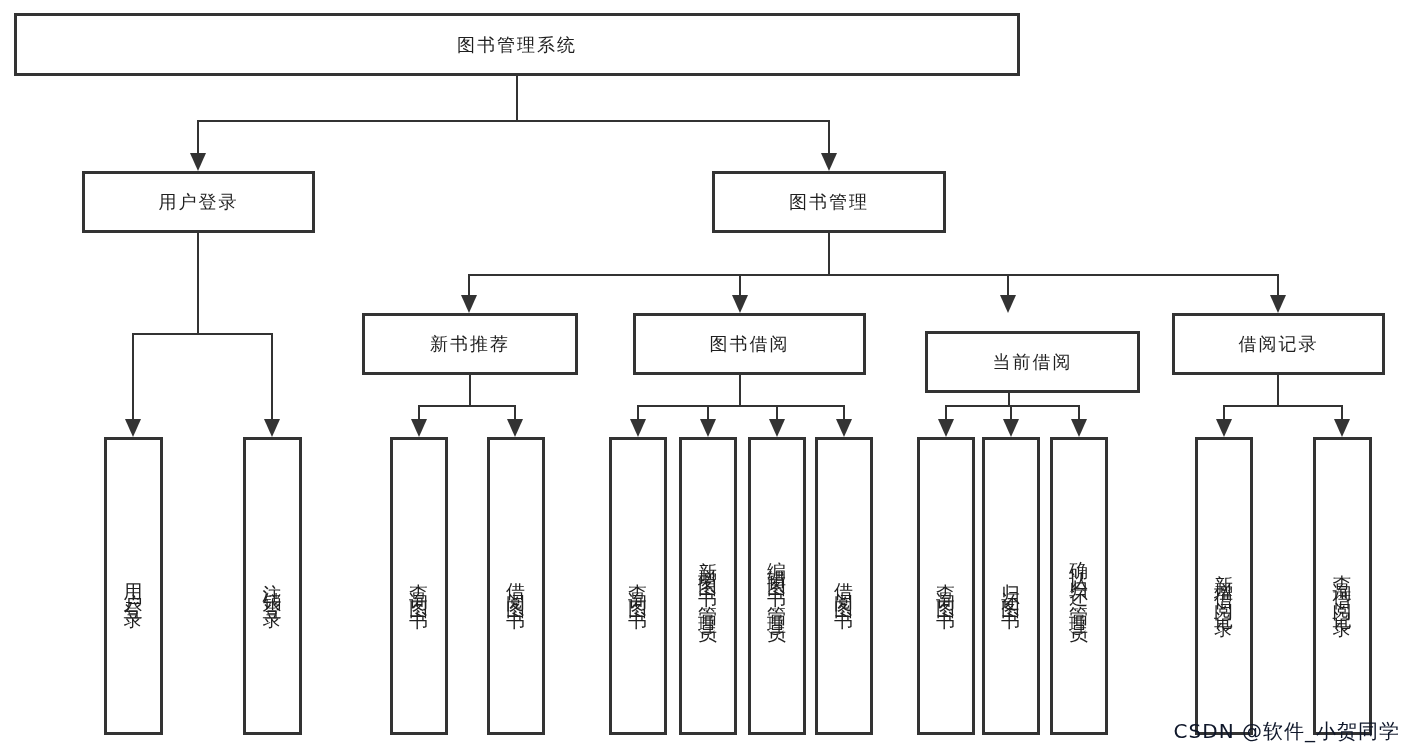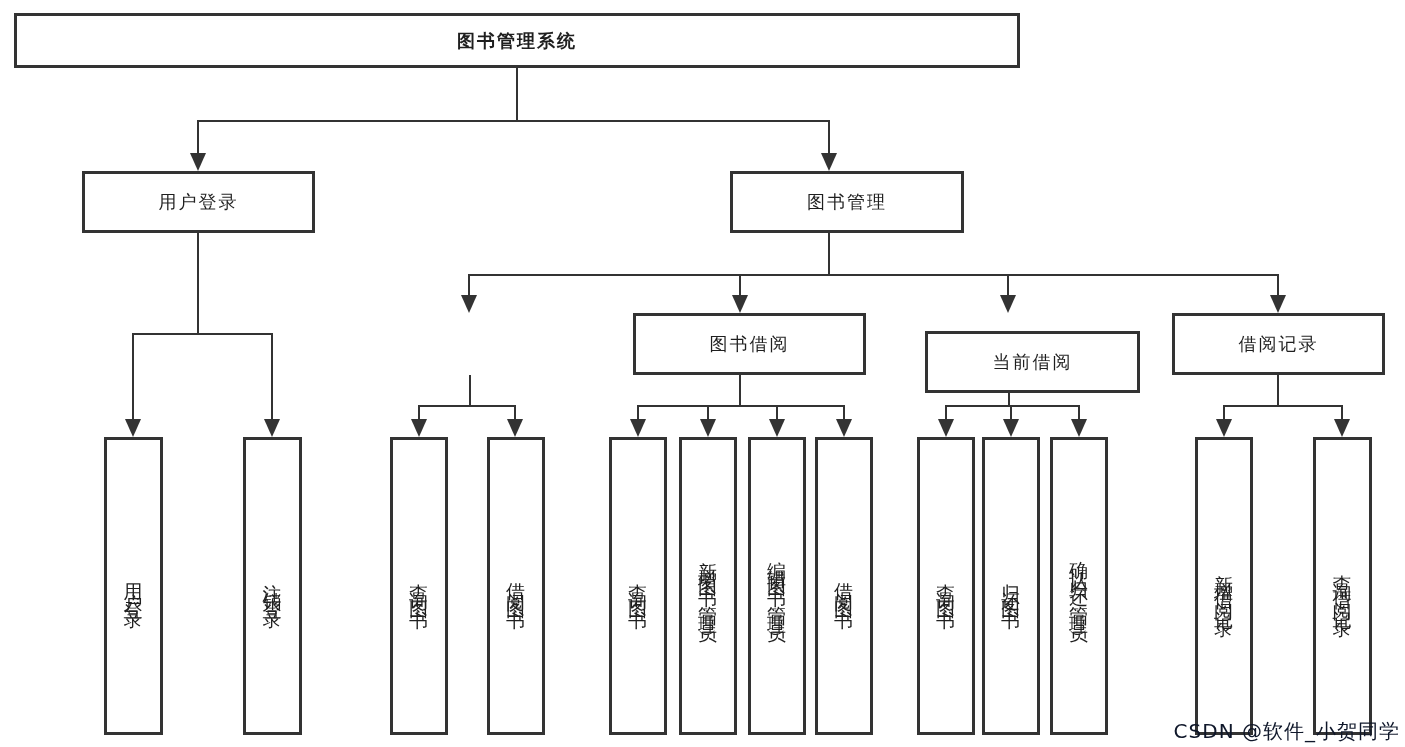--- a/index.html
+++ b/index.html
@@ -88,48 +88,51 @@
     color: #0f172a;
     letter-spacing: 1px;
     z-index: 3;
   }
 </style>
 </head>
 <body>
 
 <div class="stage">
 
-  <div class="hbox" style="left:14px; top:13px; width:1006px; height:55px;font-weight:bold;">
+  <div class="hbox" style="left:14px; top:13px; width:1006px; height:63px;">
     <span>图书管理系统</span>
   </div>
 
   <div class="vline" style="left:516px; top:68px; height:53px;"></div>
   <div class="hline" style="left:198px; top:120px; width:632px;"></div>
   <div class="arrow" style="left:197px; top:120px; height:33px;"></div>
   <div class="arrow" style="left:828px; top:120px; height:33px;"></div>
 
   <div class="hbox" style="left:82px; top:171px; width:233px; height:62px;">
     <span>用户登录</span>
   </div>
-  <div class="hbox" style="left:712px; top:171px; width:234px; height:62px;margin-left:18px;">
+  <div class="hbox" style="left:712px; top:171px; width:234px; height:62px;">
     <span>图书管理</span>
   </div>
 
   <div class="vline" style="left:197px; top:233px; height:100px;"></div>
   <div class="hline" style="left:132px; top:333px; width:141px;"></div>
   <div class="arrow" style="left:132px; top:333px; height:86px;"></div>
   <div class="arrow" style="left:271px; top:333px; height:86px;"></div>
 
   <div class="vline" style="left:828px; top:233px; height:41px;"></div>
   <div class="hline" style="left:468px; top:274px; width:811px;"></div>
   <div class="arrow" style="left:468px; top:274px; height:21px;"></div>
   <div class="arrow" style="left:739px; top:274px; height:21px;"></div>
   <div class="arrow" style="left:1007px; top:274px; height:21px;"></div>
   <div class="arrow" style="left:1277px; top:274px; height:21px;"></div>
 
+  <div class="hbox" style="left:362px; top:313px; width:216px; height:62px;">
+    <span>新书推荐</span>
+  </div>
   <div class="hbox" style="left:633px; top:313px; width:233px; height:62px;">
     <span>图书借阅</span>
   </div>
   <div class="hbox" style="left:902px; top:331px; width:215px; height:62px;margin-left:23px;">
     <span>当前借阅</span>
   </div>
   <div class="hbox" style="left:1172px; top:313px; width:213px; height:62px;align-items:center;">
     <span>借阅记录</span>
   </div>
 

